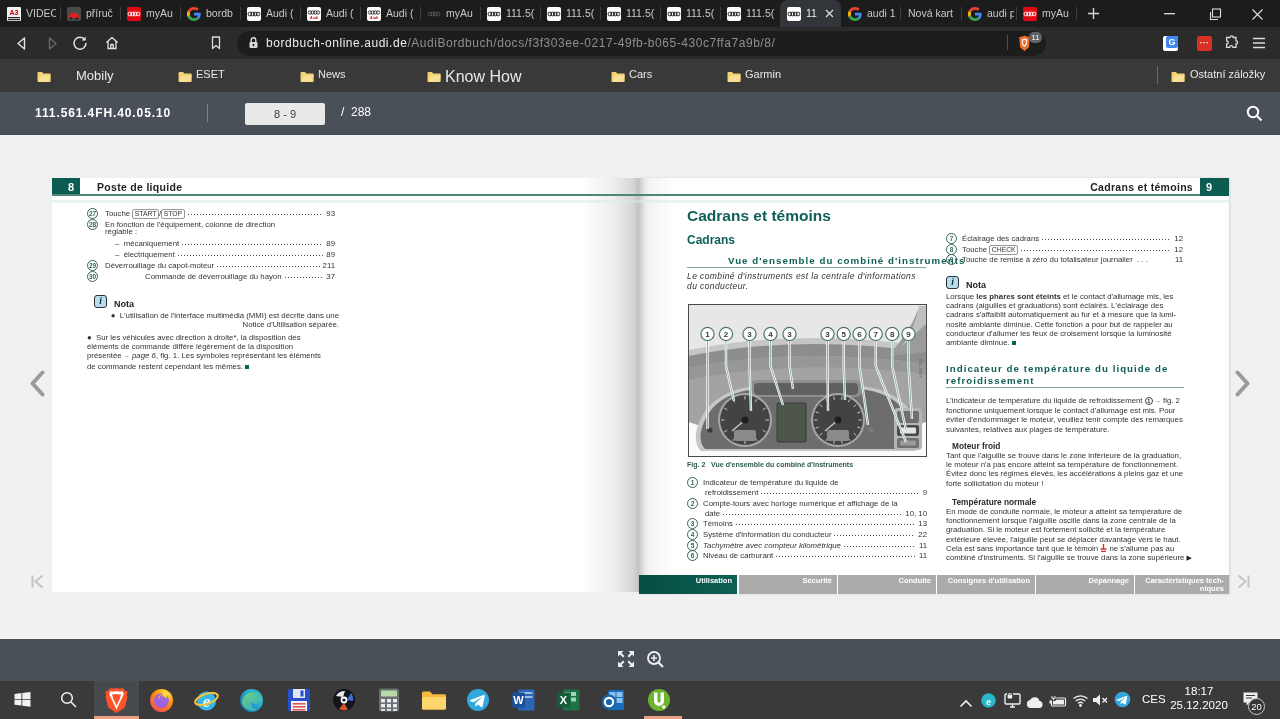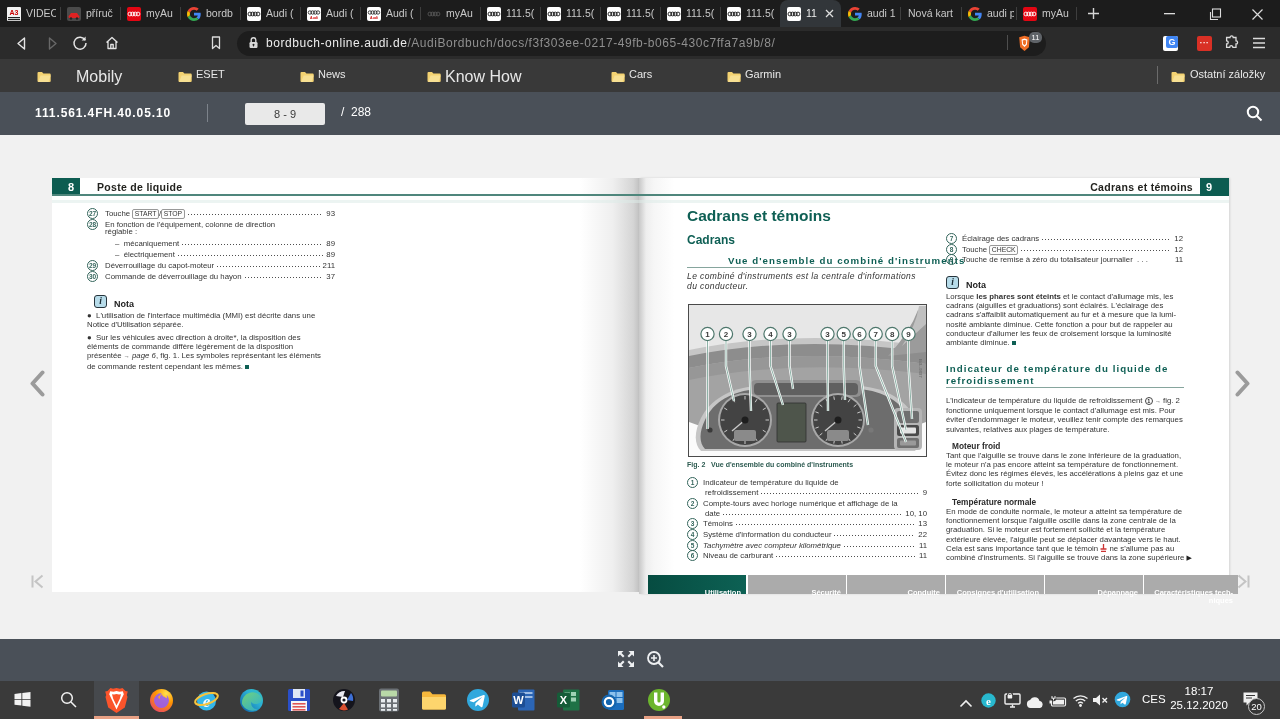--- a/index.html
+++ b/index.html
@@ -29,21 +29,21 @@
 .lead { flex:1; height:8px; margin:0 3px;
   background:repeating-linear-gradient(90deg,#4f4f4f 0 1px,transparent 1px 3px) 0 6px/100% 1px no-repeat; }
 .pn { text-align:right; white-space:nowrap; }
 .keycap { display:inline-block; border:1px solid #999; border-radius:2px; padding:0 1.5px; line-height:7.5px;
   font-size:6.8px; background:#fdfdfd; }
 .sq { display:inline-block; width:4px; height:4px; background:#0e5f54; margin-left:2px; }
 .notaicon { position:absolute; width:13px; height:13px; background:#b7dcea; border:1.2px solid #27343c;
   border-radius:3px; color:#1b2b33; font-weight:bold; font-size:9.5px; text-align:center; line-height:11px;
   font-family:"Liberation Serif",serif; font-style:italic; }
 .sectab { position:absolute; height:19px; background:#ababab; color:#fff; font-weight:bold;
-  font-size:7.5px; text-align:right; padding:14px 5px 0 0; line-height:8px;margin-left:9px; }
+  font-size:7.5px; text-align:right; padding:2px 5px 0 0; line-height:8px; }
 </style>
 </head>
 <body>
 
 <div id="tabstrip">
 <div class="tab" style="left:0px;width:60px;">
       <span class="fav"><svg width="14" height="14" viewBox="0 0 14 14">
           <rect width="14" height="14" rx="1" fill="#f2f2f2"></rect>
           <text x="7" y="8" font-size="7" fill="#c00" text-anchor="middle" font-weight="bold" font-family="Liberation Sans">A3</text>
           <rect x="1" y="10" width="12" height="1.2" fill="#222"></rect>
@@ -310,21 +310,21 @@
     <path d="M6 2.5 a1.6 1.6 0 0 1 3.2 0 H12 V5.8 a1.6 1.6 0 0 1 0 3.2 V12.3 H8.9 a1.6 1.6 0 0 0 -3.2 0 H2.6 V9 a1.6 1.6 0 0 0 0 -3.2 V2.5 Z" fill="none" stroke="#dcdcdc" stroke-width="1.3"></path>
   </svg>
 <svg style="position:absolute;left:1252px;top:37px;" width="14" height="12" viewBox="0 0 14 12">
     <path d="M1 1.5 H13 M1 6 H13 M1 10.5 H13" stroke="#dcdcdc" stroke-width="1.4"></path>
   </svg>
 <div id="bkmrow"></div>
 <span style="position:absolute;left:37px;top:69px;"><svg width="14" height="12" viewBox="0 0 14 12">
       <path d="M0.5 2 a1 1 0 0 1 1-1 H5 l1.4 1.5 H12.7 a1 1 0 0 1 1 1 V10 a1 1 0 0 1 -1 1 H1.5 a1 1 0 0 1 -1-1 Z" fill="#f3d271"></path>
       <path d="M11.5 11 L13.7 4.5 H3.6 L1.2 11 Z" fill="#f7e093"></path>
     </svg></span>
-<span style="position:absolute;left:55px;top:68px;font-size:16px;color:#e8e8e8;padding-left:21px;">Mobily</span>
+<span style="position:absolute;left:55px;top:68px;font-size:13px;color:#e8e8e8;padding-left:21px;">Mobily</span>
 <span style="position:absolute;left:178px;top:69px;"><svg width="14" height="12" viewBox="0 0 14 12">
       <path d="M0.5 2 a1 1 0 0 1 1-1 H5 l1.4 1.5 H12.7 a1 1 0 0 1 1 1 V10 a1 1 0 0 1 -1 1 H1.5 a1 1 0 0 1 -1-1 Z" fill="#f3d271"></path>
       <path d="M11.5 11 L13.7 4.5 H3.6 L1.2 11 Z" fill="#f7e093"></path>
     </svg></span>
 <span style="position:absolute;left:196px;top:68px;font-size:11px;color:#e8e8e8;">ESET</span>
 <span style="position:absolute;left:300px;top:69px;"><svg width="14" height="12" viewBox="0 0 14 12">
       <path d="M0.5 2 a1 1 0 0 1 1-1 H5 l1.4 1.5 H12.7 a1 1 0 0 1 1 1 V10 a1 1 0 0 1 -1 1 H1.5 a1 1 0 0 1 -1-1 Z" fill="#f3d271"></path>
       <path d="M11.5 11 L13.7 4.5 H3.6 L1.2 11 Z" fill="#f7e093"></path>
     </svg></span>
 <span style="position:absolute;left:318px;top:68px;font-size:11px;color:#e8e8e8;text-align:right;">News</span>
@@ -391,27 +391,27 @@
     <span class="pn">89</span>
   </div>
 <div class="t row" style="left:87px;top:260px;width:248px;">
     <span class="cnum" style="margin-right:7px;flex:none;">29</span>
     <span style="flex:none;">Déverrouillage du capot-moteur</span>
     <span class="lead"></span>
     <span class="pn">211</span>
   </div>
 <div class="t row" style="left:87px;top:271px;width:248px;">
     <span class="cnum" style="margin-right:7px;flex:none;">30</span>
-    <span style="flex:none;">Commande de déverrouillage du hayon</span>
+    <span style="flex:none;margin-left:40px;">Commande de déverrouillage du hayon</span>
     <span class="lead"></span>
     <span class="pn">37</span>
   </div>
 <div class="notaicon" style="left:94px;top:295px;">i</div>
 <div style="position:absolute;left:114px;top:299px;font-size:9px;font-weight:bold;color:#222;">Nota</div>
-<div class="t" style="left:87px;top:311px;width:252px;">●&nbsp;&nbsp;L'utilisation de l'interface multimédia (MMI) est décrite dans une<br>Notice d'Utilisation séparée.</div>
+<div class="t" style="left:87px;top:311px;width:252px;text-align:right;">●&nbsp;&nbsp;L'utilisation de l'interface multimédia (MMI) est décrite dans une<br>Notice d'Utilisation séparée.</div>
 <div class="t" style="left:87px;top:333px;width:252px;">●&nbsp;&nbsp;Sur les véhicules avec direction à droite*, la disposition des<br>éléments de commande diffère légèrement de la disposition<br>présentée <span style="font-size:6px;">→</span>&nbsp;<i>page 6</i>, fig. 1. Les symboles représentant les éléments<br>de commande restent cependant les mêmes.<span class="sq"></span></div>
 <div style="position:absolute;left:943px;top:181px;width:250px;text-align:right;font-size:10.5px;font-weight:bold;color:#23231f;letter-spacing:0.3px;">Cadrans et témoins</div>
 <div style="position:absolute;left:1200px;top:178px;width:29px;height:18px;background:#0d5c51;color:#fff;font-weight:bold;font-size:11px;line-height:18px;padding-left:6px;">9</div>
 <div style="position:absolute;left:687px;top:207px;font-size:15.5px;font-weight:bold;color:#0e5f54;">Cadrans et témoins</div>
 <div style="position:absolute;left:687px;top:233px;font-size:12px;font-weight:bold;color:#0e5f54;">Cadrans</div>
 <div style="position:absolute;left:687px;top:255px;font-size:9.7px;font-weight:bold;color:#0e5f54;letter-spacing:1.05px;margin-left:41px;">Vue d'ensemble du combiné d'instruments</div>
 <div style="position:absolute;left:687px;top:267px;width:239px;height:1px;background:#86a59d;"></div>
 <div class="t" style="left:687px;top:272px;width:242px;font-style:italic;line-height:9.6px;font-size:8.5px;letter-spacing:0.4px;">Le combiné d'instruments est la centrale d'informations<br>du conducteur.</div>
 <svg style="position:absolute;left:688px;top:304px;" width="239" height="153" viewBox="0 0 239 153">
 <rect x="0.5" y="0.5" width="238" height="152" fill="#e7e7e7"></rect>

